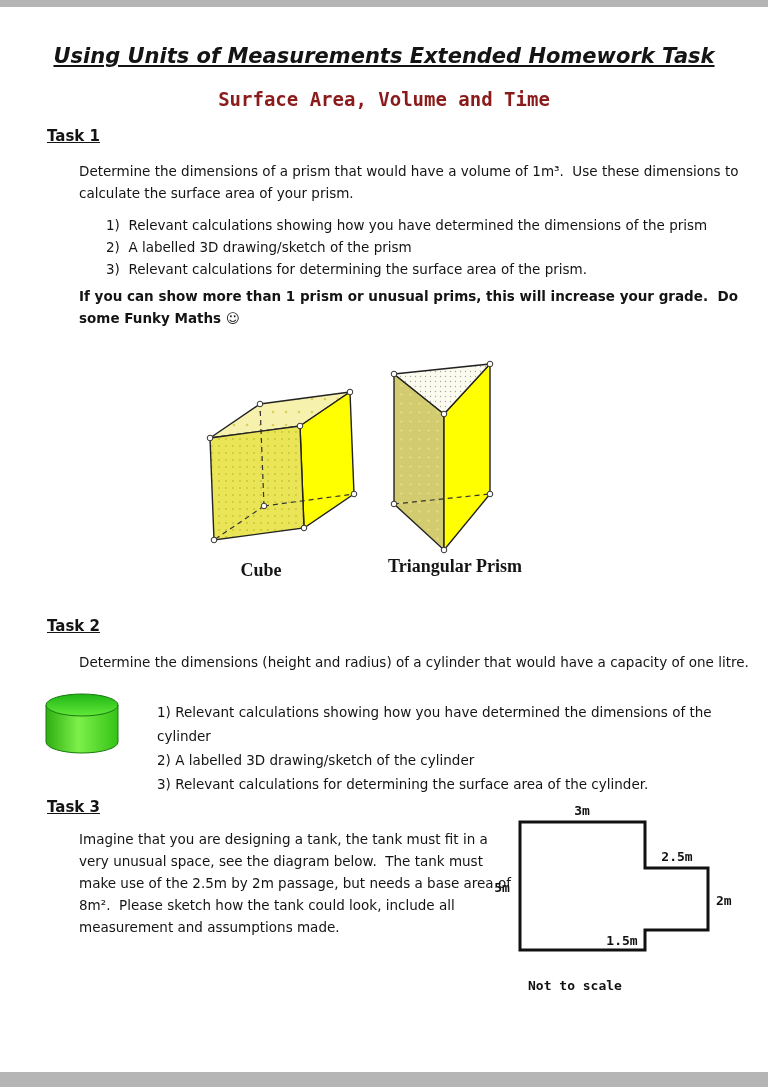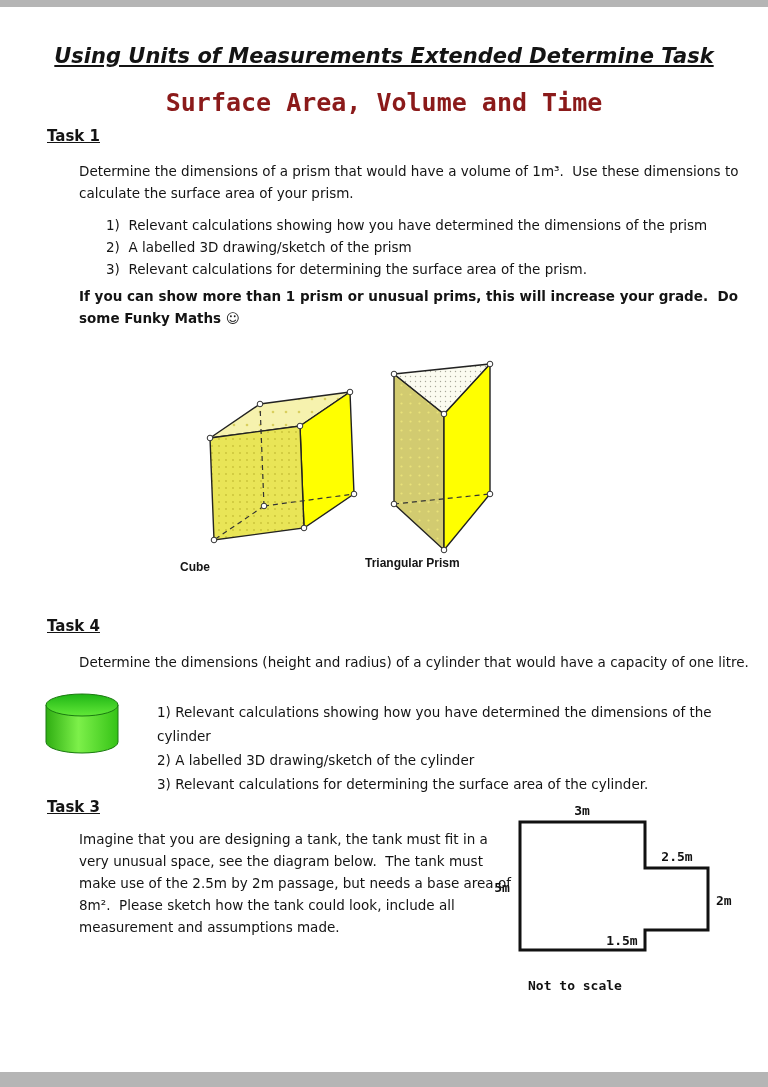--- a/index.html
+++ b/index.html
@@ -5,56 +5,56 @@
   html,body { margin:0; padding:0; background:#ffffff; }
   .page { position:relative; width:768px; height:1087px; background:#ffffff;
           font-family:"DejaVu Sans",sans-serif; color:#141414; overflow:hidden; }
   .bar { position:absolute; left:0; right:0; background:#b5b5b5; }
   .bar-top { top:0; height:7px; }
   .bar-bottom { bottom:0; height:15px; }
 
   .title { position:absolute; top:44px; left:0; width:100%; text-align:center;
            font-size:21px; font-weight:bold; font-style:italic; text-decoration:underline; }
   .subtitle { position:absolute; top:88px; left:0; width:100%; text-align:center;
-              font-family:"DejaVu Sans Mono",monospace; font-size:25px; font-weight:bold;
+              font-family:"DejaVu Sans Mono",monospace; font-size:19px; font-weight:bold;
               color:#8B1A1A; }
 
   .task-h { position:absolute; left:47px; font-size:15px; font-weight:bold; text-decoration:underline; }
   .h1pos { top:127px; } .h2pos { top:617px; } .h3pos { top:798px; }
 
   .para, .li, .note { font-size:13.5px; white-space:pre-wrap;margin-left:32px; }
   .p-task1 { position:absolute; left:47px; top:160px; width:665px; line-height:22px; }
   .list-task1 { position:absolute; left:74px; top:214px; line-height:22px; }
   .note { position:absolute; left:47px; top:285px; width:685px; font-weight:bold;
           line-height:22px; }
 
   .fig { position:absolute; }
   .cube-fig { left:202px; top:380px; }
   .prism-fig { left:388px; top:354px; }
-  .fig-label { position:absolute; font-family:Liberation Sans, sans-serif; font-weight:bold;
-               font-size:12px; text-align:left; }
+  .fig-label { position:absolute; font-family:Liberation Serif, serif; font-weight:bold;
+               font-size:18px; text-align:center; }
   .cube-label { left:180px; top:560px; width:162px; }
   .prism-label { left:365px; top:556px; width:180px; }
 
   .p-task2a { position:absolute; left:47px; top:651px; width:700px; line-height:22px; }
   .p-task2b { position:absolute; left:118px; top:673px; width:600px; line-height:22px; }
   .cyl-fig { left:42px; top:690px; }
   .list-task2 { position:absolute; left:125px; top:700px; line-height:24px; }
 
   .p-task3 { position:absolute; left:47px; top:828px; width:440px; line-height:22px; }
   .tank-fig { left:490px; top:800px; }
   .dim, .caption { font-family:"DejaVu Sans Mono",monospace; font-weight:bold; font-size:13px; fill:#111; }
 </style>
 </head>
 <body>
 
 <div class="page">
   <div class="bar bar-top"></div>
 
-  <div class="title">Using Units of Measurements Extended Determine Task</div>
+  <div class="title">Using Units of Measurements Extended Homework Task</div>
   <div class="subtitle">Surface Area, Volume and Time</div>
 
   <div class="task-h h1pos">Task 1</div>
   <div class="para p-task1">Determine the dimensions of a prism that would have a volume of 1m³.  Use these dimensions to calculate the surface area of your prism.</div>
   <div class="list-task1">
     <div class="li">1)  Relevant calculations showing how you have determined the dimensions of the prism</div>
     <div class="li">2)  A labelled 3D drawing/sketch of the prism</div>
     <div class="li">3)  Relevant calculations for determining the surface area of the prism.</div>
   </div>
   <div class="note">If you can show more than 1 prism or unusual prims, this will increase your grade.  Do some Funky Maths ☺</div>
@@ -115,21 +115,21 @@
           <circle cx="6" cy="150" r="2.8"></circle>
         <circle cx="102" cy="140" r="2.8"></circle>
           <circle cx="56" cy="196" r="2.8"></circle>
       </g>
     </svg>
   </div>
 
   <div class="fig-label cube-label">Cube</div>
   <div class="fig-label prism-label">Triangular Prism</div>
 
-  <div class="task-h h2pos">Task 4</div>
+  <div class="task-h h2pos">Task 2</div>
   <div class="para p-task2a">Determine the dimensions (height and radius) of a cylinder that would have a capacity of one litre.</div>
 
   <div class="fig cyl-fig">
     <svg width="80" height="68" viewBox="0 0 80 68">
       <defs>
         <linearGradient id="cylBody" x1="0" y1="0" x2="1" y2="0">
           <stop offset="0" stop-color="#2fae12"></stop>
           <stop offset="0.45" stop-color="#7df04a"></stop>
           <stop offset="1" stop-color="#35c316"></stop>
         </linearGradient>

